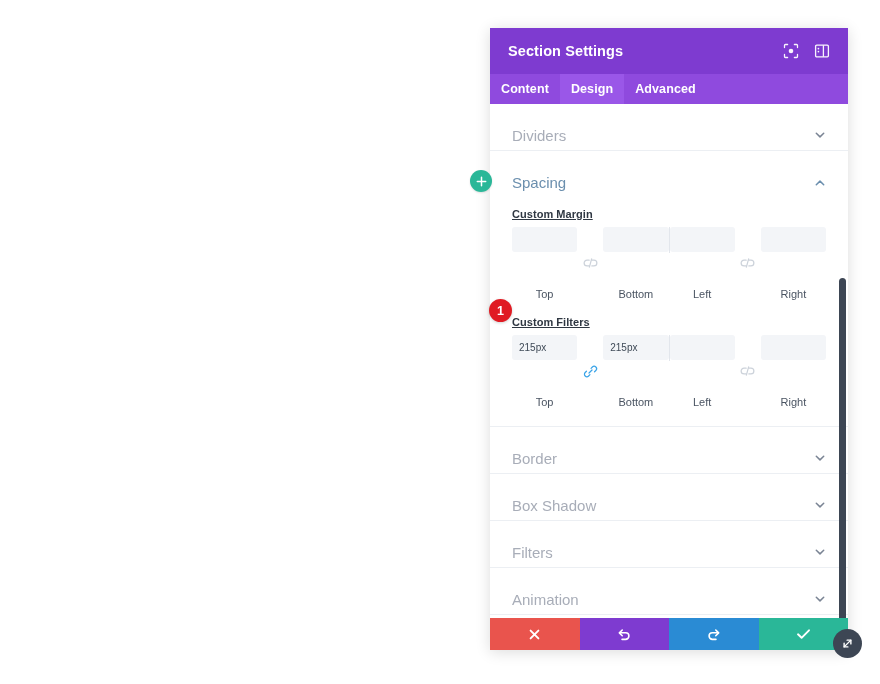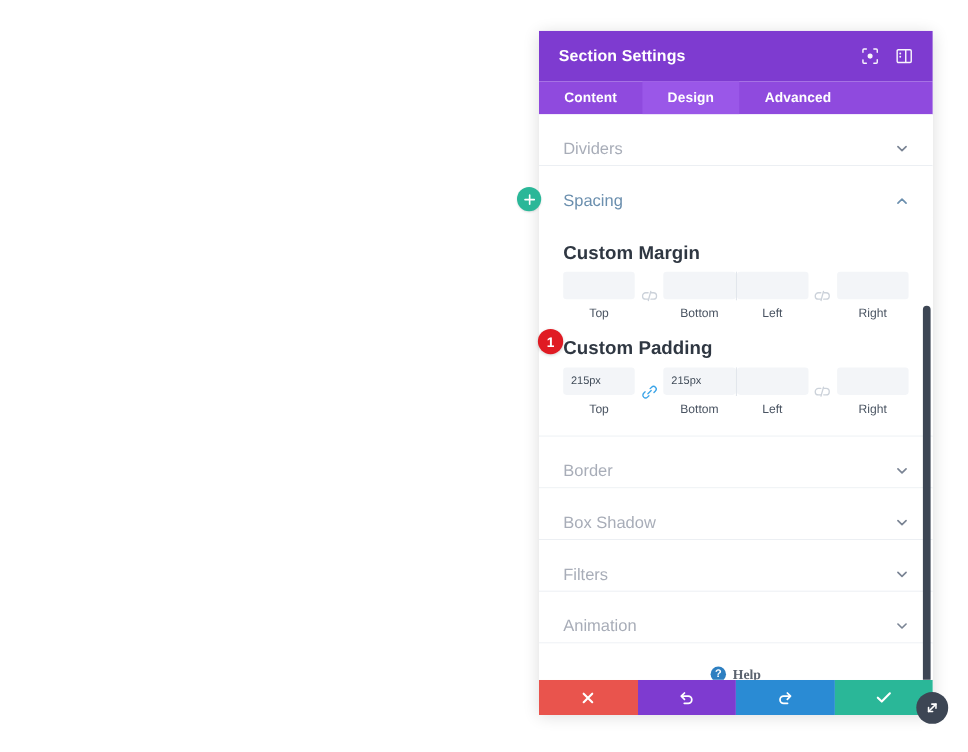--- a/index.html
+++ b/index.html
@@ -52,21 +52,21 @@
   }
   .hicon svg { display: block; }
 
   
   .tabs {
     display: flex; flex: none; height: 30px;
     background: #8f4ade;
   }
   .tab {
     flex: 0 0 auto;
-    padding: 0 23px;
+    padding: 0 11px;
     display: flex; align-items: center; justify-content: center;
     color: #fff; font-size: 12.5px; font-weight: bold;
     cursor: pointer;
     letter-spacing: .1px;
     text-align: center;
   }
   .tab.active { background: #9a57e8; }
 
   
   .panel-body {
@@ -89,34 +89,34 @@
   .chev svg { display: block; }
   .acc-row.open .chev { color: #6b8fae; }
 
   
   .sec-content {
     padding: 6px 22px 18px 22px;
     border-bottom: 1px solid #eceff3;
     background:#fff;
   }
   .field-label {
-    font-size: 17px; color: #2f3742; font-weight: bold;
-    margin: 16px 0 7px 0; letter-spacing: .05px;
+    font-size: 11px; color: #2f3742; font-weight: bold;
+    margin: 4px 0 7px 0; letter-spacing: .05px; text-decoration: underline;
   }
   .quad {
     display: flex; align-items: flex-start;
   }
   .pair {
     flex: 1 1 0; display: flex; align-items: center;
   }
   .pair-sep {
     width: 1px; align-self: stretch; background: #e2e6ec;
     margin: 0 0px; height: 26px;
   }
-  .cell { flex: 1 1 0; display: flex; flex-direction: column; align-items: center; }
+  .cell { flex: 1 1 0; display: flex; flex-direction: column; align-items: center; gap: 29px; }
   .inp {
     width: 100%; height: 25px;
     background: #f3f5f8;
     border: none; border-radius: 3px;
     font-family: "Liberation Sans", sans-serif;
     font-size: 10px; color: #3f4a57;
     padding: 0 7px;
     outline: none;
   }
   .inp::placeholder { color: #aeb5bf; }
@@ -291,21 +291,21 @@
                 </svg>
               </span>
             </div>
             <div class="cell">
               <input class="inp" type="text" value="" style="">
               <div class="cell-cap">Right</div>
             </div>
           </div>
         </div>
 
-        <div class="field-label" style="margin-top:16px;">Custom Padding</div>
+        <div class="field-label" style="margin-top:16px;">Custom Filters</div>
         <div class="quad">
           <div class="pair">
             <div class="cell">
               <input class="inp" type="text" value="215px" style="">
               <div class="cell-cap">Top</div>
             </div>
             <div class="linkbtn linked">
               <span>
                 <svg width="15" height="15" viewBox="0 0 16 16" fill="none">
                   <path d="M6.4 9.6 9.6 6.4" stroke="currentColor" stroke-width="1.3" stroke-linecap="round"></path>

